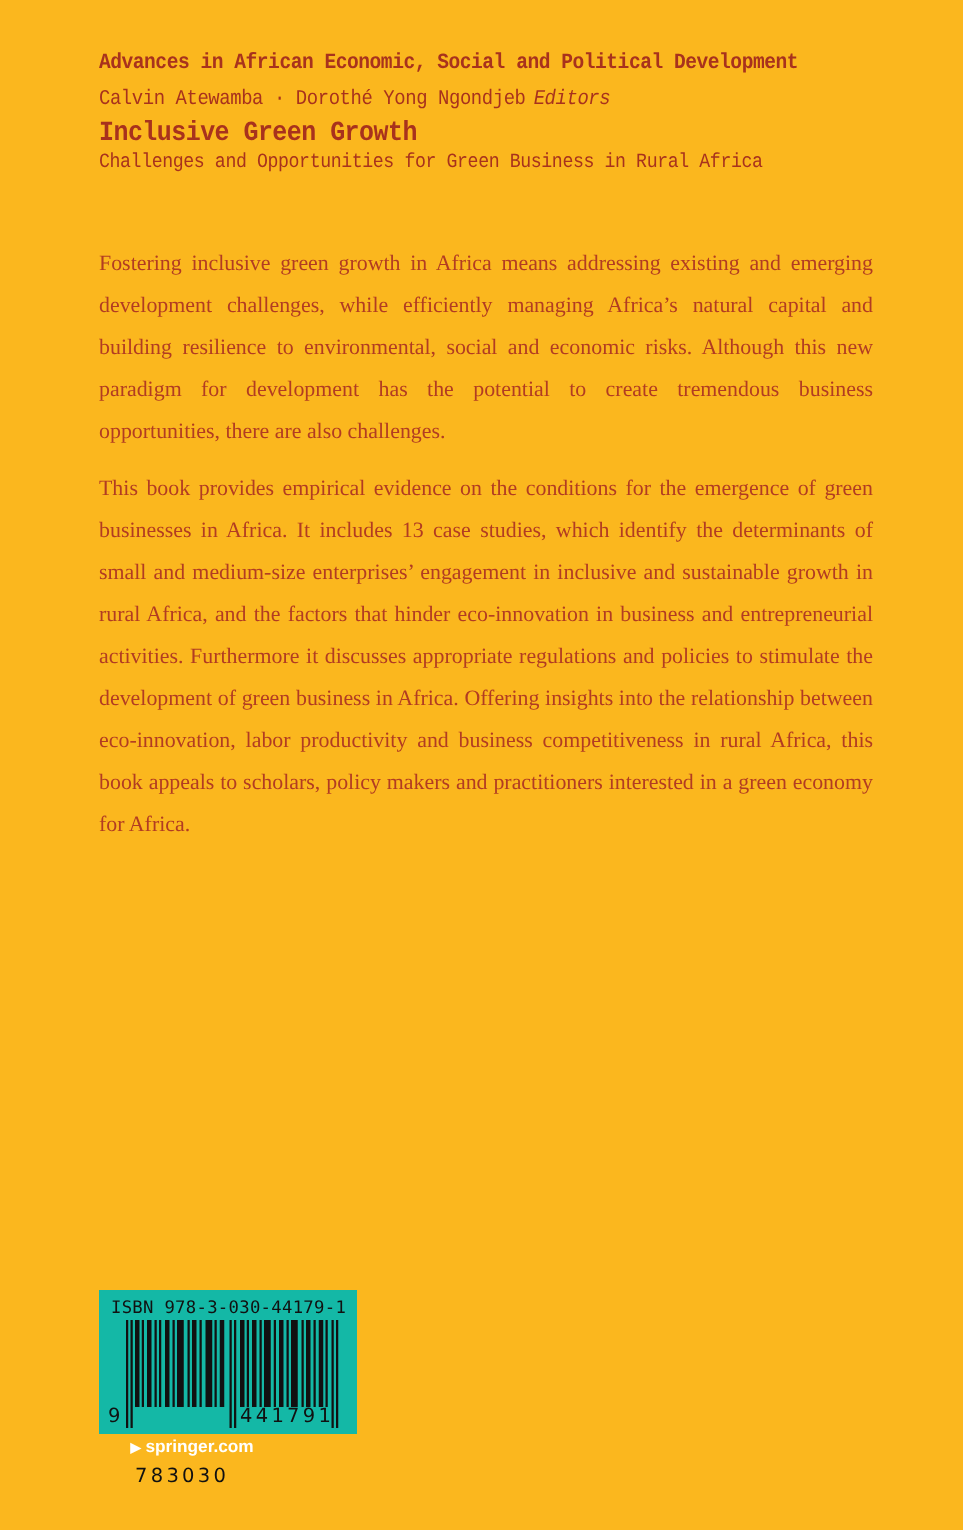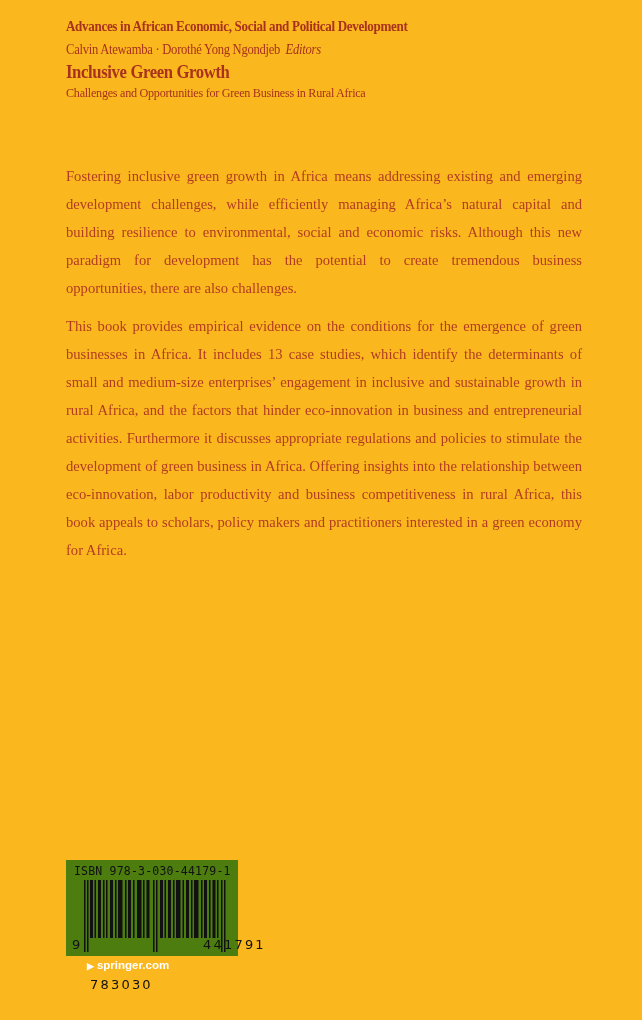--- a/index.html
+++ b/index.html
@@ -3,22 +3,22 @@
 <meta charset="utf-8">
 <style>
   html, body { margin: 0; padding: 0; }
   body {
     width: 642px; height: 1020px;
     background: #fbb71e;
     position: relative;
     overflow: hidden;
   }
   .header {
-    position: absolute; left: 66px; top: 16px; width: 540px;
-    font-family: Liberation Serif, serif;
+    position: absolute; left: 66px; top: 32px; width: 540px;
+    font-family: Liberation Mono, monospace;
     color: #a8321d;
   }
   .series {
     font-size: 14.5px; font-weight: bold; letter-spacing: -0.35px;
     transform: scaleX(0.9); transform-origin: left;
     white-space: nowrap; line-height: 20px;
   }
   .editors {
     margin-top: 4px;
     font-size: 14px; letter-spacing: -0.3px;
@@ -42,21 +42,21 @@
     position: absolute; left: 66px; top: 162px; width: 516px;
     font-family: "Liberation Serif", serif;
     font-size: 14.6px; line-height: 28px;
     color: #b23c22;
     text-align: justify;
   }
   .blurb p { margin: 0 0 10px 0; }
   .barcode-box {
     position: absolute; left: 66px; top: 860px;
     width: 172px; height: 96px;
-    background: #4d7c0f;
+    background: #14b8a6;
   }
   .isbn-text {
     position: absolute; left: 8px; top: 4px;
     font-family: "DejaVu Sans Mono", monospace;
     font-size: 11.5px; color: #111;
     letter-spacing: 0.2px; white-space: nowrap;
   }
   .bars {
     position: absolute; left: 18px; top: 20px;
     width: 146px; height: 72px;
@@ -128,19 +128,19 @@
       <rect x="128.5" y="0" width="3" height="58" fill="#111"></rect>
       <rect x="133" y="0" width="1.5" height="58" fill="#111"></rect>
 
       <rect x="137" y="0" width="1.5" height="72" fill="#111"></rect>
       <rect x="140" y="0" width="1.5" height="72" fill="#111"></rect>
     </svg>
   </div>
   <div style="position:absolute;left:6px;top:77px;width:160px;font-family:'DejaVu Sans',sans-serif;font-size:13px;color:#111;white-space:nowrap;">
     <span style="position:absolute;left:0;">9</span>
     <span style="position:absolute;left:18px;letter-spacing:2.2px;margin-top:40px;">783030</span>
-    <span style="position:absolute;left:88px;letter-spacing:2.2px;margin-left:43px;">441791</span>
+    <span style="position:absolute;left:88px;letter-spacing:2.2px;">441791</span>
   </div>
 </div>
 
 <div class="springer">
   <span class="arrow">▶</span><span>springer.com</span>
 </div>
 
 </body></html>

